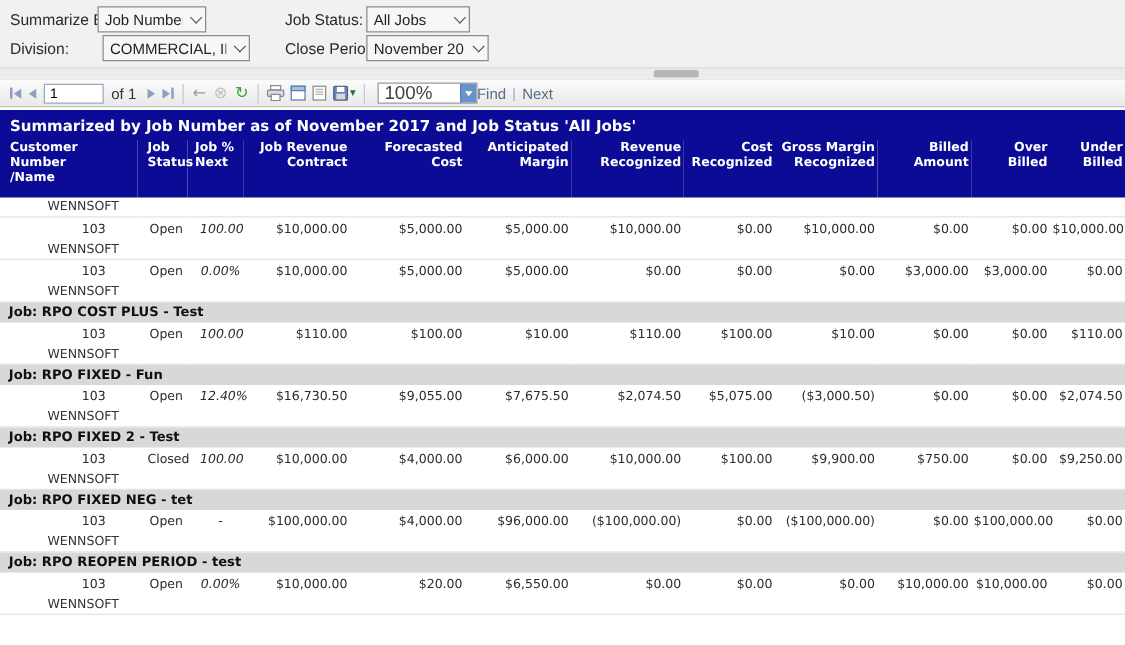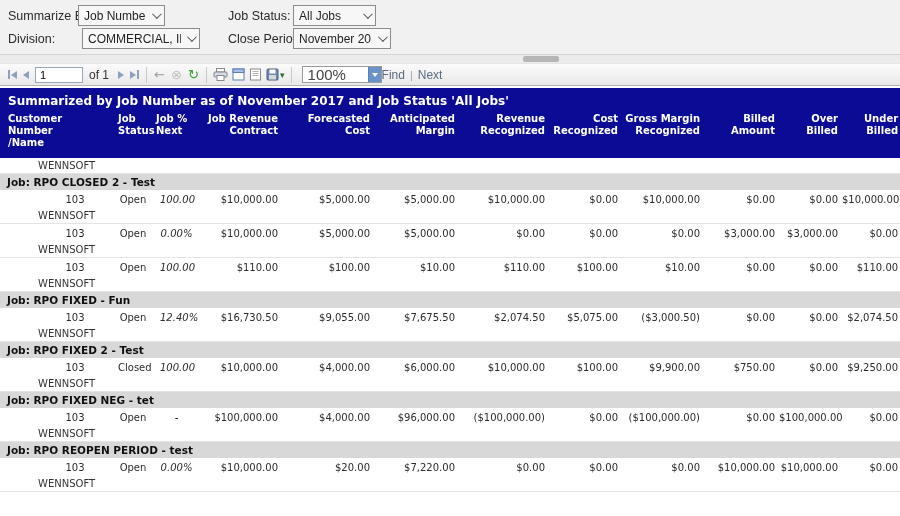--- a/index.html
+++ b/index.html
@@ -246,23 +246,20 @@
           <th class="col-11 right">
             <div>Under</div>
             <div>Billed</div>
           </th>
         </tr>
     </thead>
     <tbody id="report-body">
         <tr class="name-row">
           <td colspan="12">WENNSOFT</td>
         </tr>
-        <tr class="band-row">
-          <td colspan="12">Job: RPO CLOSED 2 - Test</td>
-        </tr>
         <tr class="data-row">
           <td class="col-0 left">103</td>
           <td class="col-1 left">Open</td>
           <td class="col-2 left">100.00</td>
           <td class="col-3 right">$10,000.00</td>
           <td class="col-4 right">$5,000.00</td>
           <td class="col-5 right">$5,000.00</td>
           <td class="col-6 right">$10,000.00</td>
           <td class="col-7 right">$0.00</td>
           <td class="col-8 right">$10,000.00</td>
@@ -282,20 +279,23 @@
           <td class="col-5 right">$5,000.00</td>
           <td class="col-6 right">$0.00</td>
           <td class="col-7 right">$0.00</td>
           <td class="col-8 right">$0.00</td>
           <td class="col-9 right">$3,000.00</td>
           <td class="col-10 right">$3,000.00</td>
           <td class="col-11 right">$0.00</td>
         </tr>
         <tr class="name-row">
           <td colspan="12">WENNSOFT</td>
+        </tr>
+        <tr class="band-row">
+          <td colspan="12">Job: RPO COST PLUS - Test</td>
         </tr>
         <tr class="data-row">
           <td class="col-0 left">103</td>
           <td class="col-1 left">Open</td>
           <td class="col-2 left">100.00</td>
           <td class="col-3 right">$110.00</td>
           <td class="col-4 right">$100.00</td>
           <td class="col-5 right">$10.00</td>
           <td class="col-6 right">$110.00</td>
           <td class="col-7 right">$100.00</td>
@@ -369,21 +369,21 @@
         </tr>
         <tr class="band-row">
           <td colspan="12">Job: RPO REOPEN PERIOD - test</td>
         </tr>
         <tr class="data-row">
           <td class="col-0 left">103</td>
           <td class="col-1 left">Open</td>
           <td class="col-2 left">0.00%</td>
           <td class="col-3 right">$10,000.00</td>
           <td class="col-4 right">$20.00</td>
-          <td class="col-5 right">$7,220.00</td>
+          <td class="col-5 right">$6,550.00</td>
           <td class="col-6 right">$0.00</td>
           <td class="col-7 right">$0.00</td>
           <td class="col-8 right">$0.00</td>
           <td class="col-9 right">$10,000.00</td>
           <td class="col-10 right">$10,000.00</td>
           <td class="col-11 right">$0.00</td>
         </tr>
         <tr class="name-row">
           <td colspan="12">WENNSOFT</td>
         </tr>

